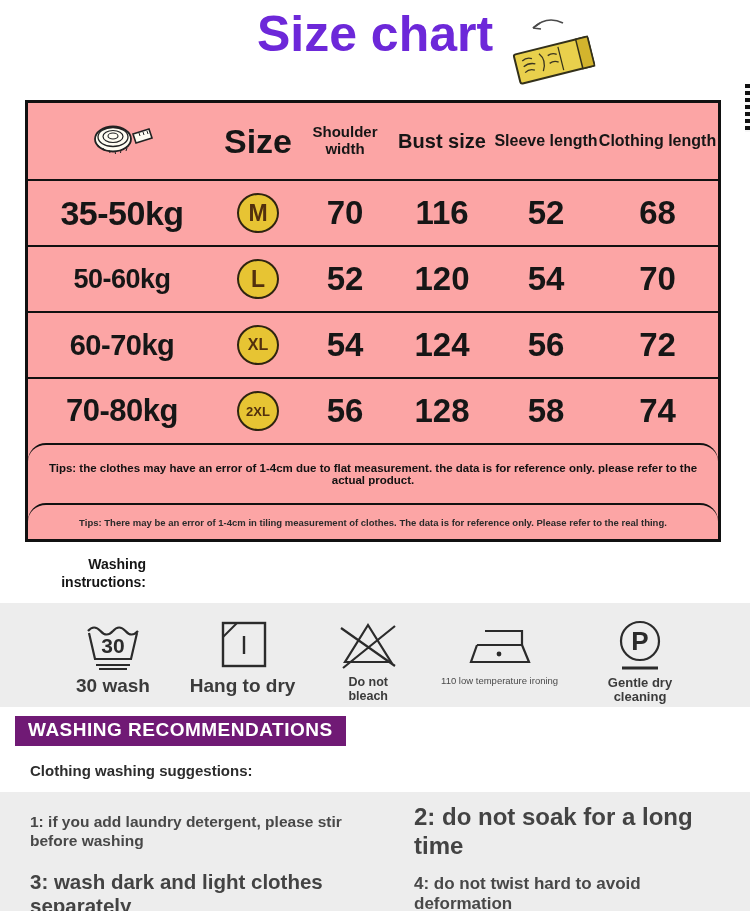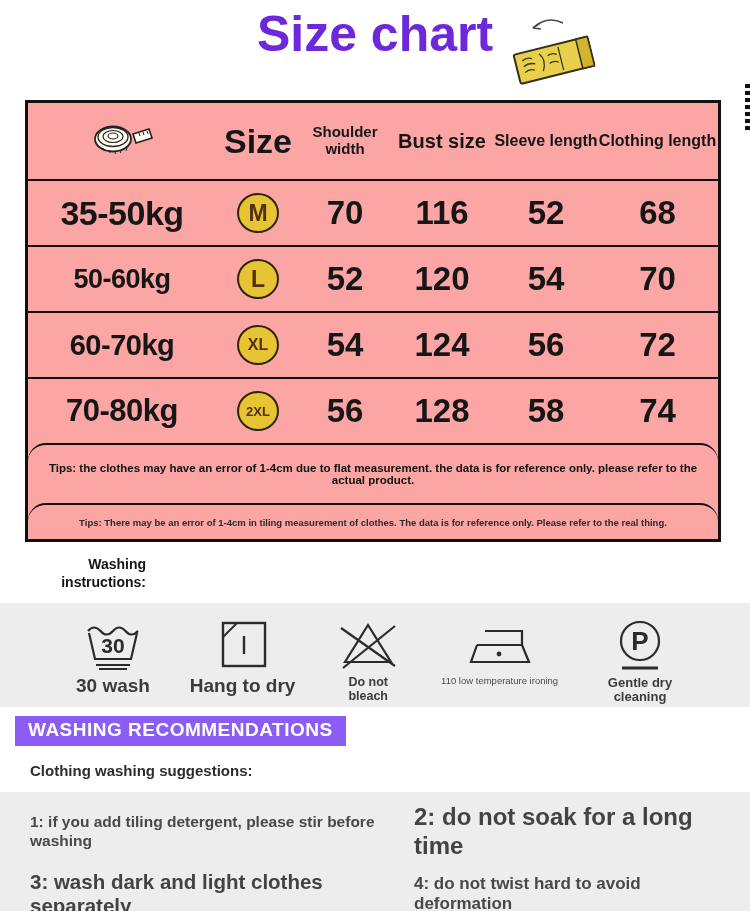--- a/index.html
+++ b/index.html
@@ -50,21 +50,21 @@
     padding:13px 68px 0 76px; box-sizing:border-box; }
   .care-item { display:flex; flex-direction:column; align-items:center; }
   .care-label { margin-top:2px; color:#3b3b3b; text-align:center; font-weight:bold; line-height:1.1; }
   .cl-big { font-size:19px; }
   .cl-mid { font-size:12.5px; width:62px; }
   .cl-mid2 { font-size:13px; width:84px; }
   .cl-tiny { font-size:9.5px; font-weight:normal; color:#4a4a4a; }
   .care-item svg { display:block; }
 
   
-  .banner { margin:9px 0 0 15px; display:inline-block; background:#8b5cf6; color:#ffffff;
+  .banner { margin:9px 0 0 15px; display:inline-block; background:#701a75; color:#ffffff;
     font-size:19px; font-weight:bold; letter-spacing:0.5px; padding:3px 13px 5px; }
   .suggest-heading { margin:16px 0 0 30px; font-size:15px; font-weight:bold; color:#2d2d2d; }
   .suggest-panel { margin-top:13px; background:#ededed; min-height:80px;
     padding:11px 14px 13px 30px; box-sizing:border-box;
     display:grid; grid-template-columns:378px 1fr; column-gap:6px; row-gap:9px; align-items:center; }
   .s-item { font-weight:bold; color:#484848; line-height:1.2; }
   .s1 { font-size:15.5px; max-width:345px; }
   .s2 { font-size:24px; color:#434343; }
   .s3 { font-size:20.5px; color:#434343; }
   .s4 { font-size:17px; }
@@ -214,20 +214,20 @@
   </div>
 
 </div>
 
 
 <div class="banner">WASHING RECOMMENDATIONS</div>
 
 <div class="suggest-heading">Clothing washing suggestions:</div>
 
 <div class="suggest-panel">
-  <div class="s-item s1">1: if you add tiling detergent, please stir before washing</div>
+  <div class="s-item s1">1: if you add laundry detergent, please stir before washing</div>
   <div class="s-item s2">2: do not soak for a long time</div>
   <div class="s-item s3">3: wash dark and light clothes separately</div>
   <div class="s-item s4">4: do not twist hard to avoid deformation</div>
 </div>
 
 
 
 
 </body></html>

